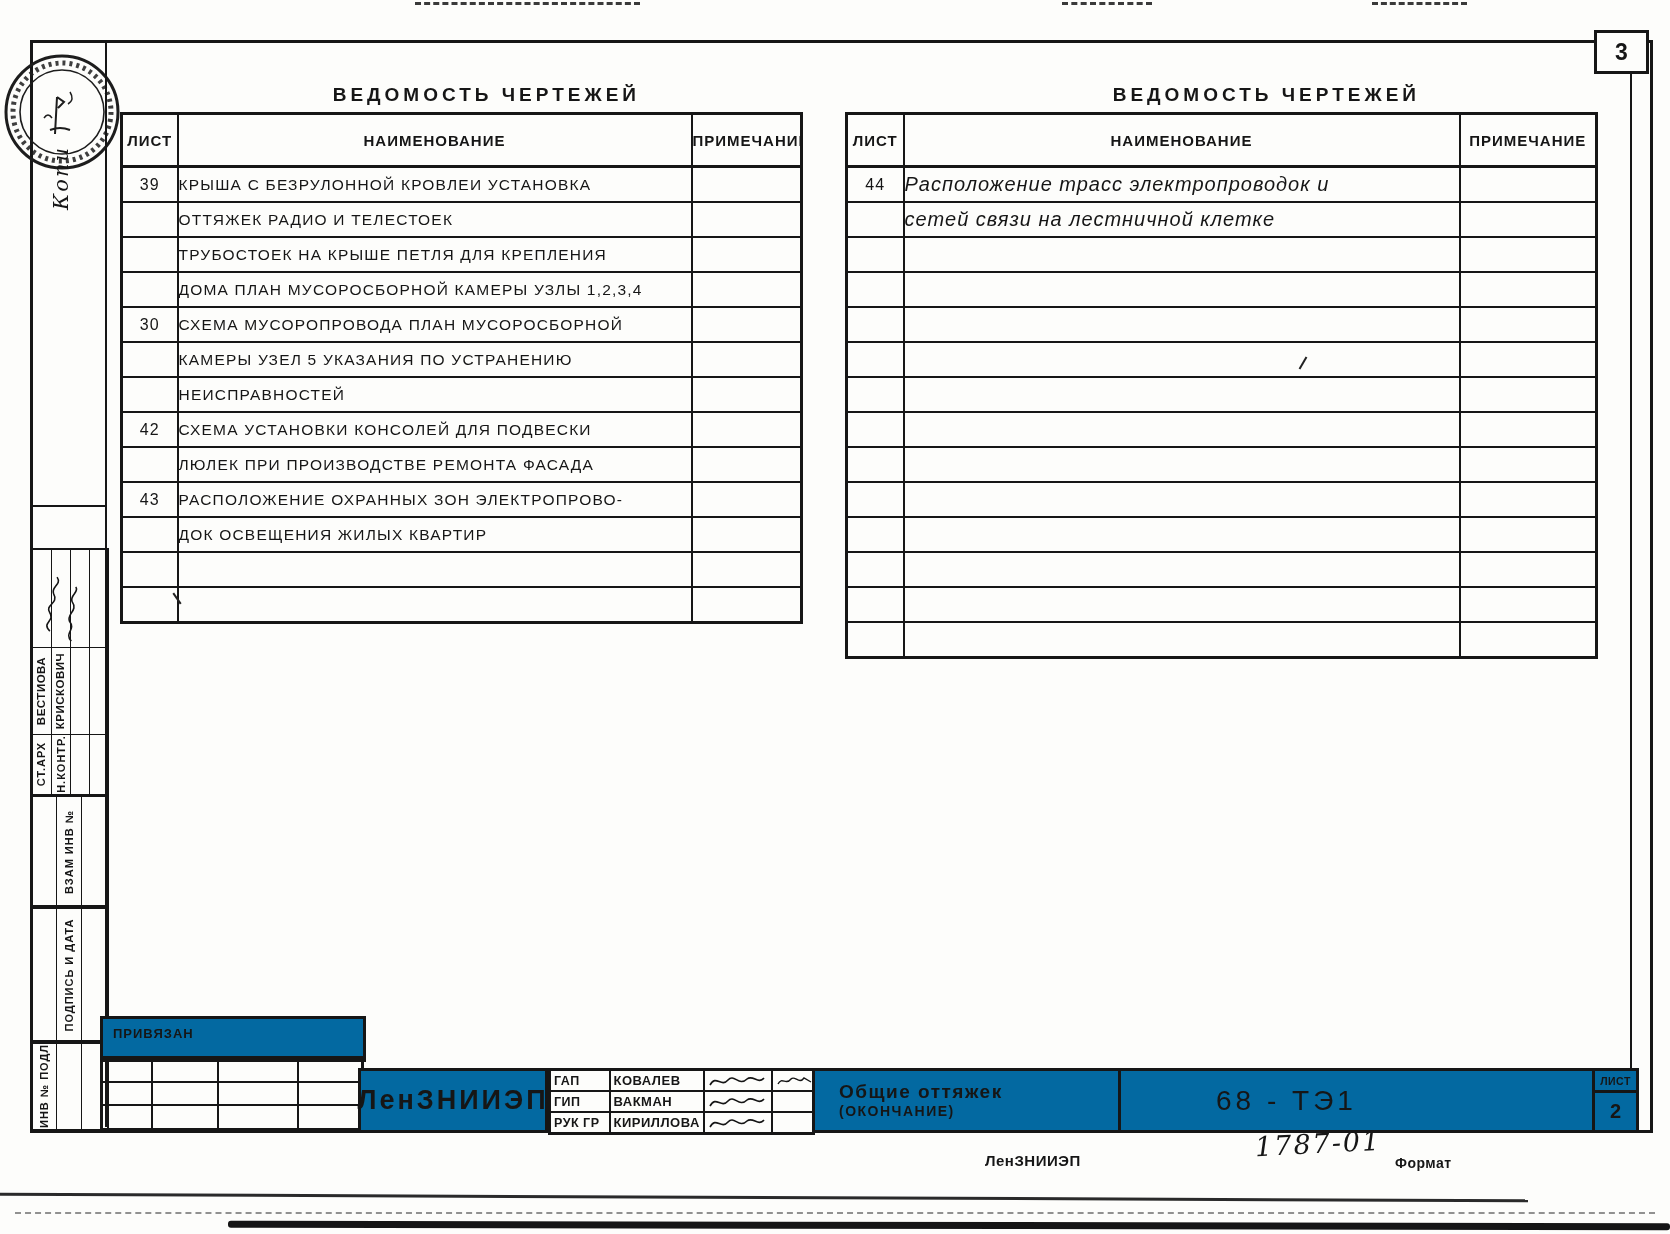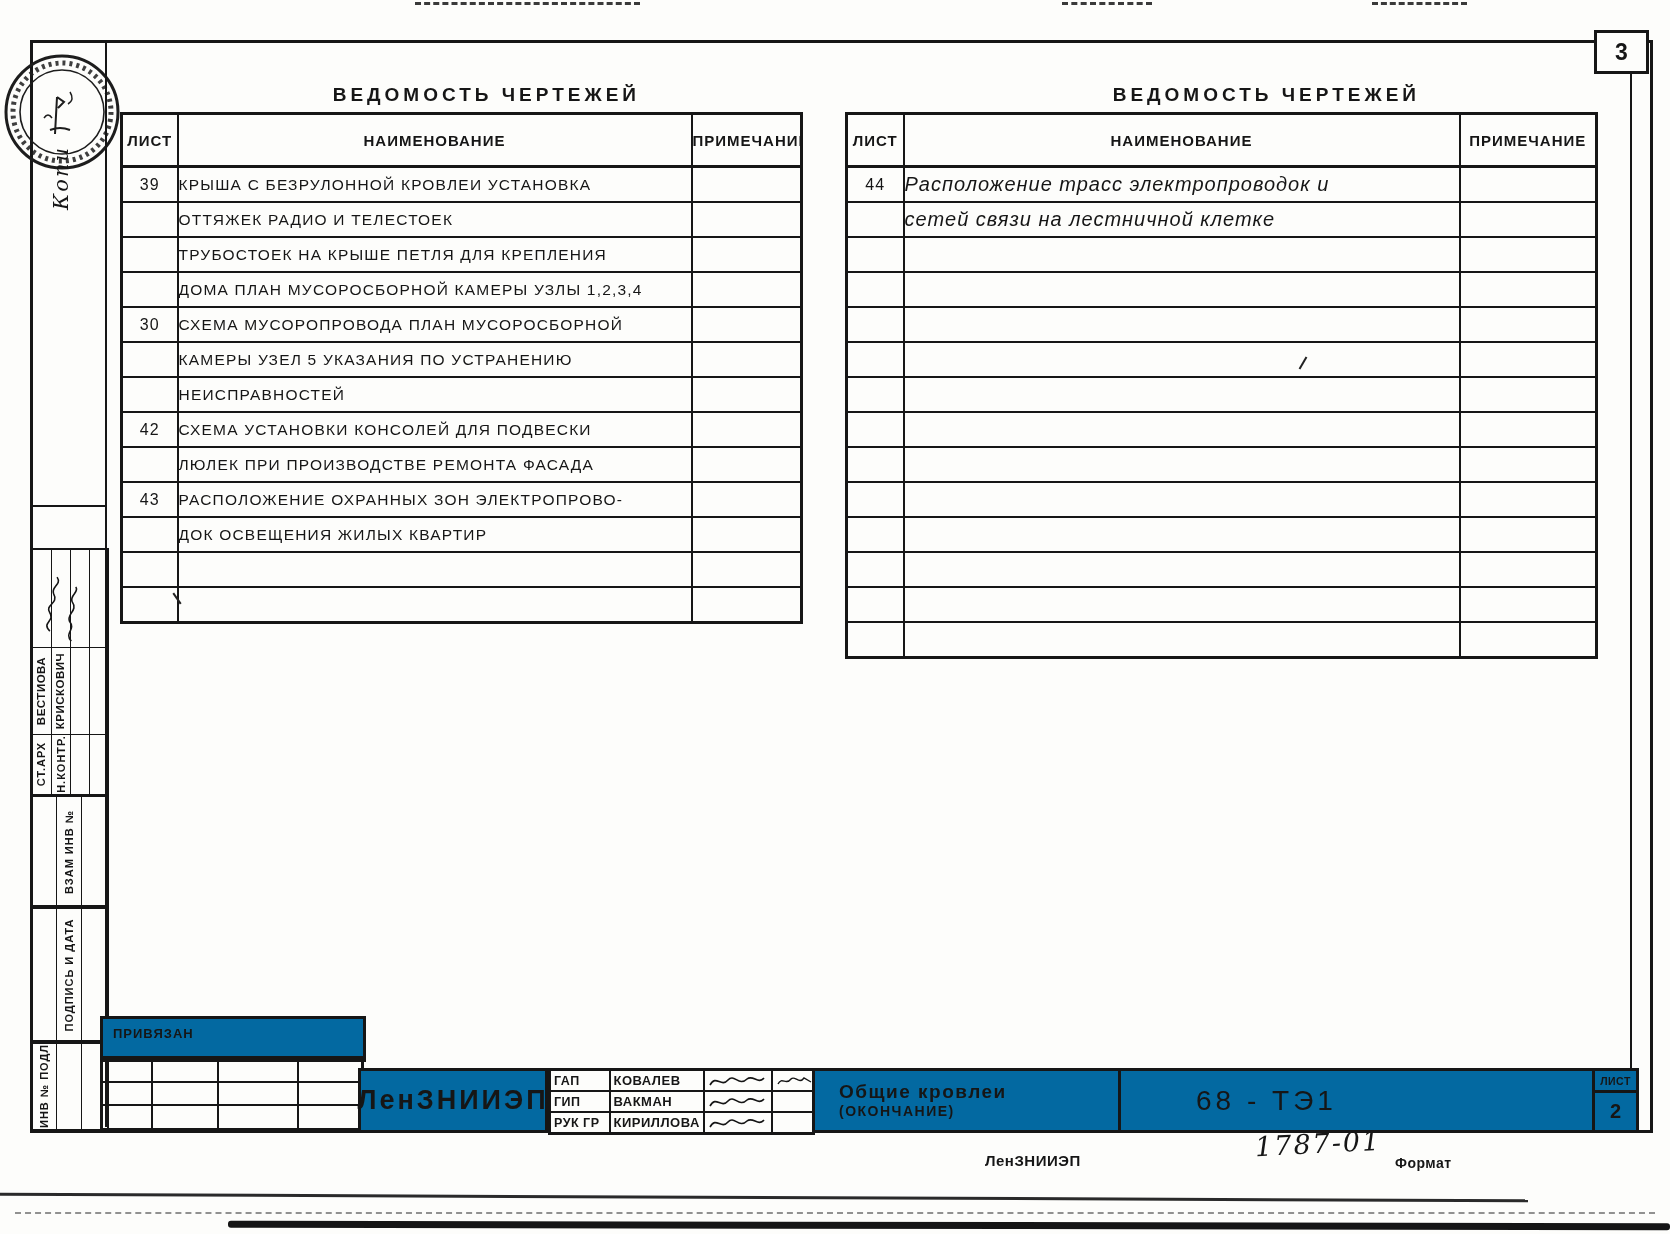--- a/index.html
+++ b/index.html
@@ -410,25 +410,25 @@
             <svg class="sig" viewBox="0 0 58 18">
               <path d="M2 13 C8 2,13 16,20 8 C26 1,31 15,39 7 C45 2,50 13,56 6" fill="none" stroke="#151515" stroke-width="1.6"></path>
             </svg>
           </td>
           <td></td>
         </tr>
       </tbody>
     </table>
 
   <div class="abs box3" style="left:812px;top:1068px;width:306px;height:59px;">
-    <div class="doc-title-1" style="padding:10px 0 0 24px;">Общие кровлеи</div>
+    <div class="doc-title-1" style="padding:10px 0 0 24px;">Общие оттяжек</div>
     <div class="doc-title-2" style="padding:0 0 0 24px;">(окончание)</div>
   </div>
 
-  <div class="abs box3" style="left:1118px;top:1068px;width:474px;height:59px;">
+  <div class="abs box3" style="left:1118px;top:1068px;width:474px;height:59px;padding-left:20px;">
     <div class="doc-code" style="padding:14px 0 0 75px;">68 - ТЭ1</div>
   </div>
 
   <div class="abs box3 list-label" style="left:1592px;top:1068px;width:41px;height:20px;">
     <span>Лист</span>
   </div>
   <div class="abs box3 list-value" style="left:1592px;top:1090px;width:41px;height:37px;">
     <span>2</span>
   </div>
 

